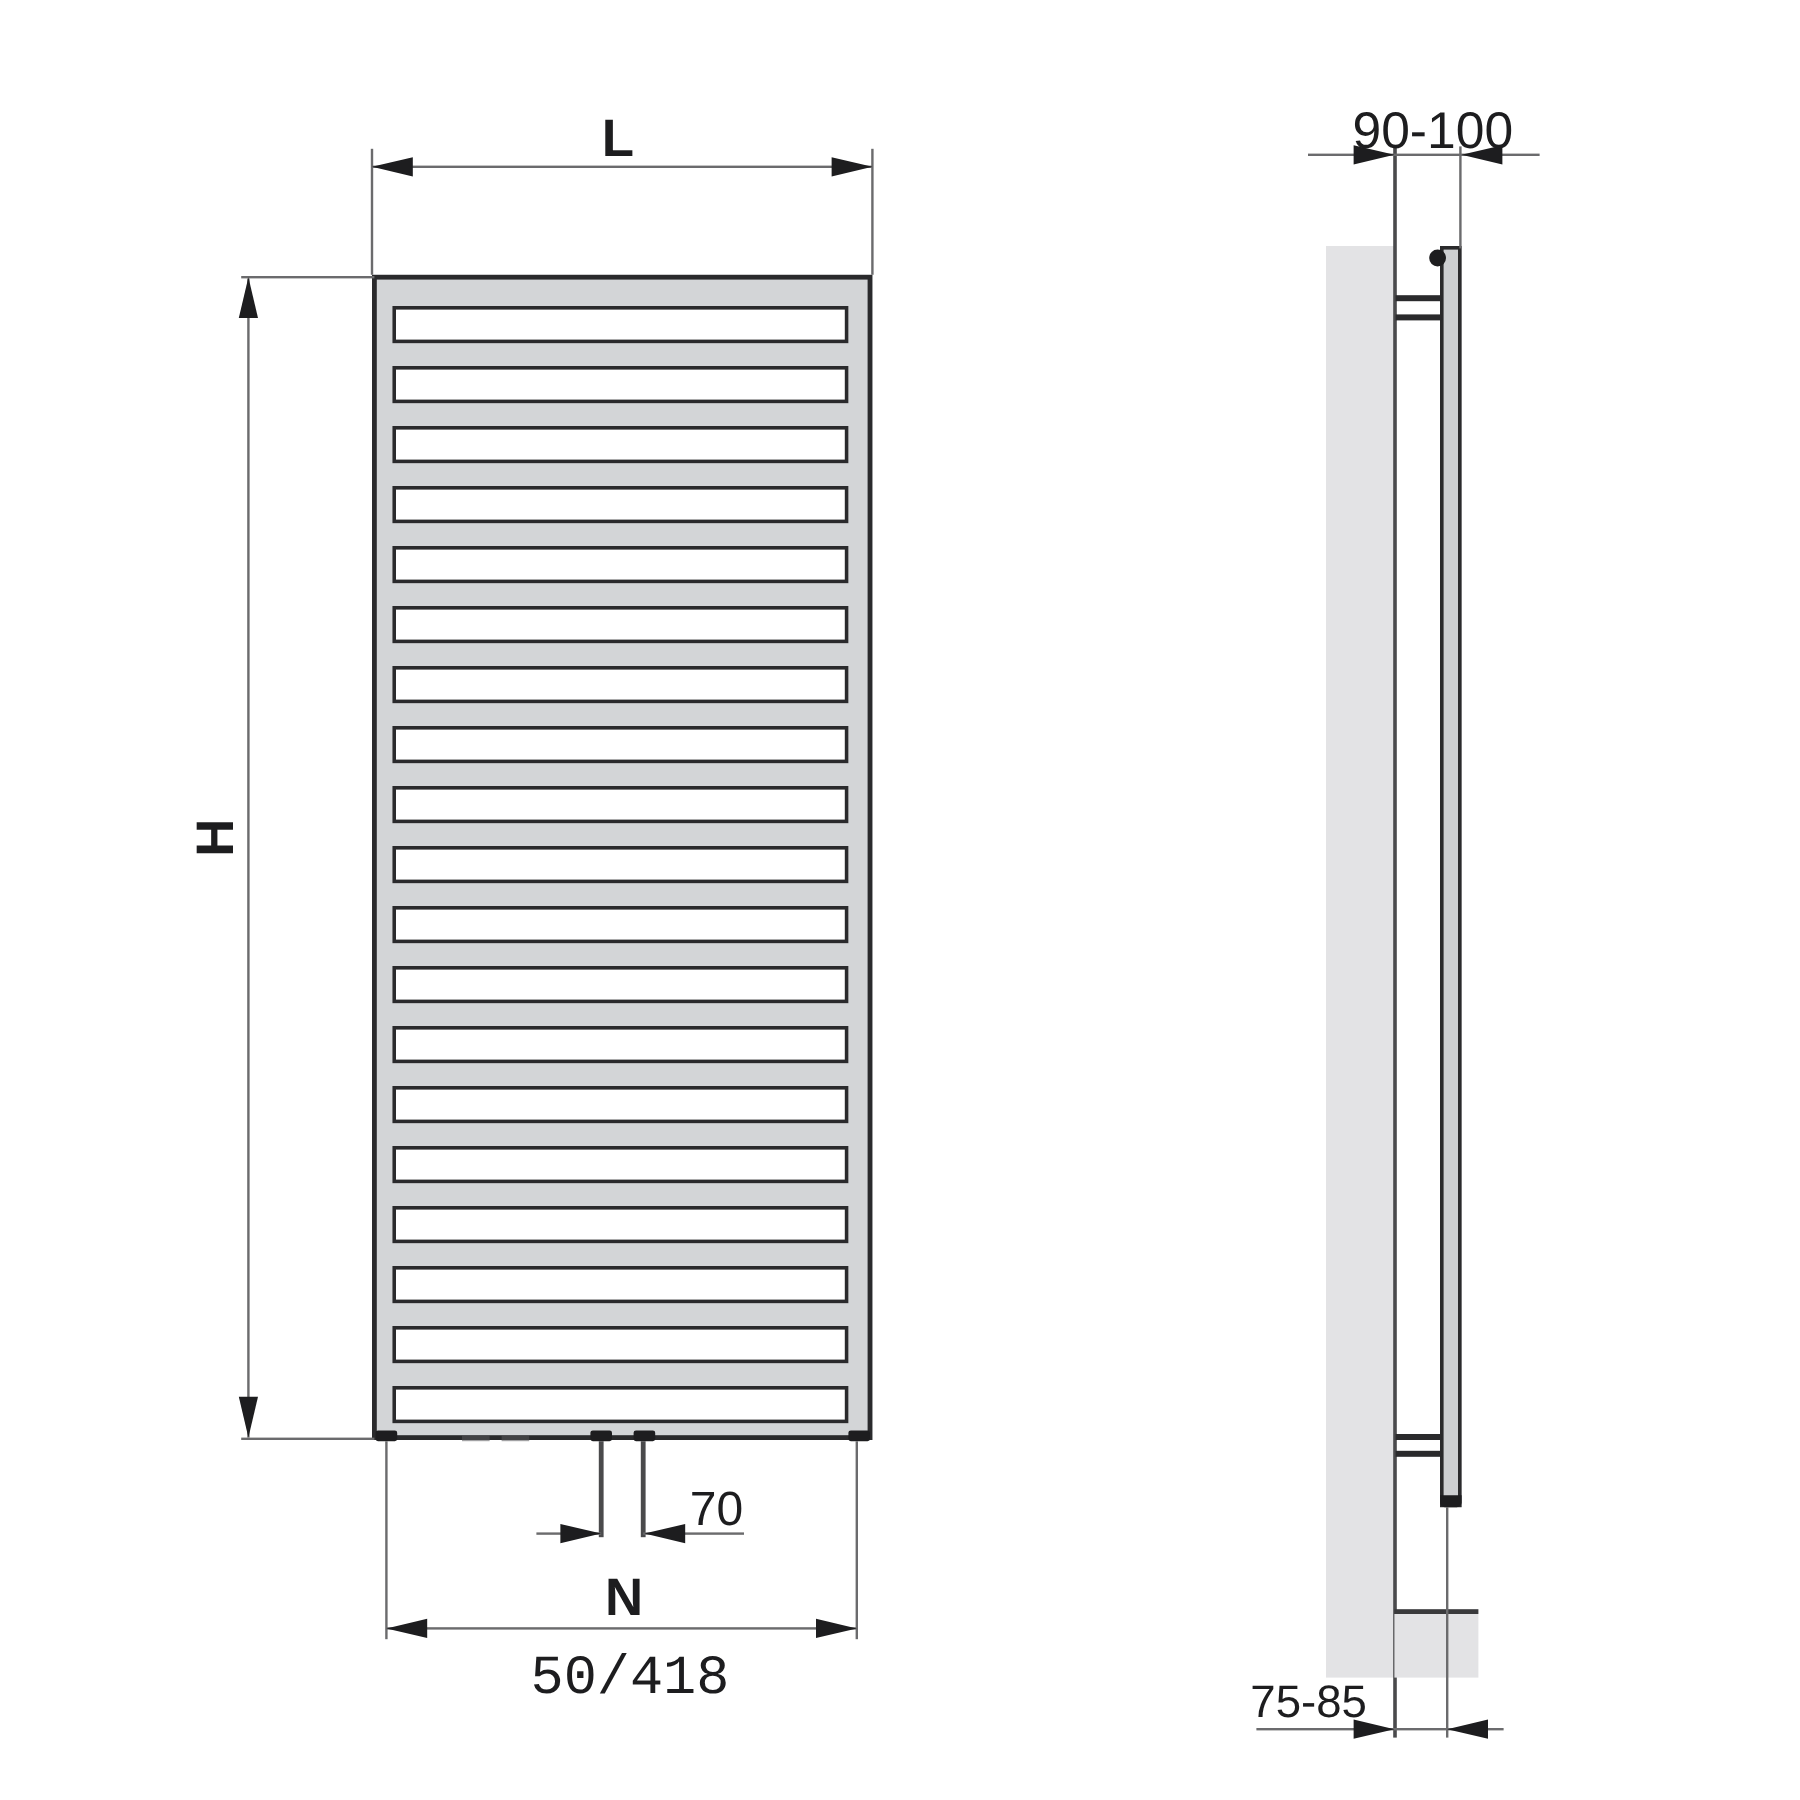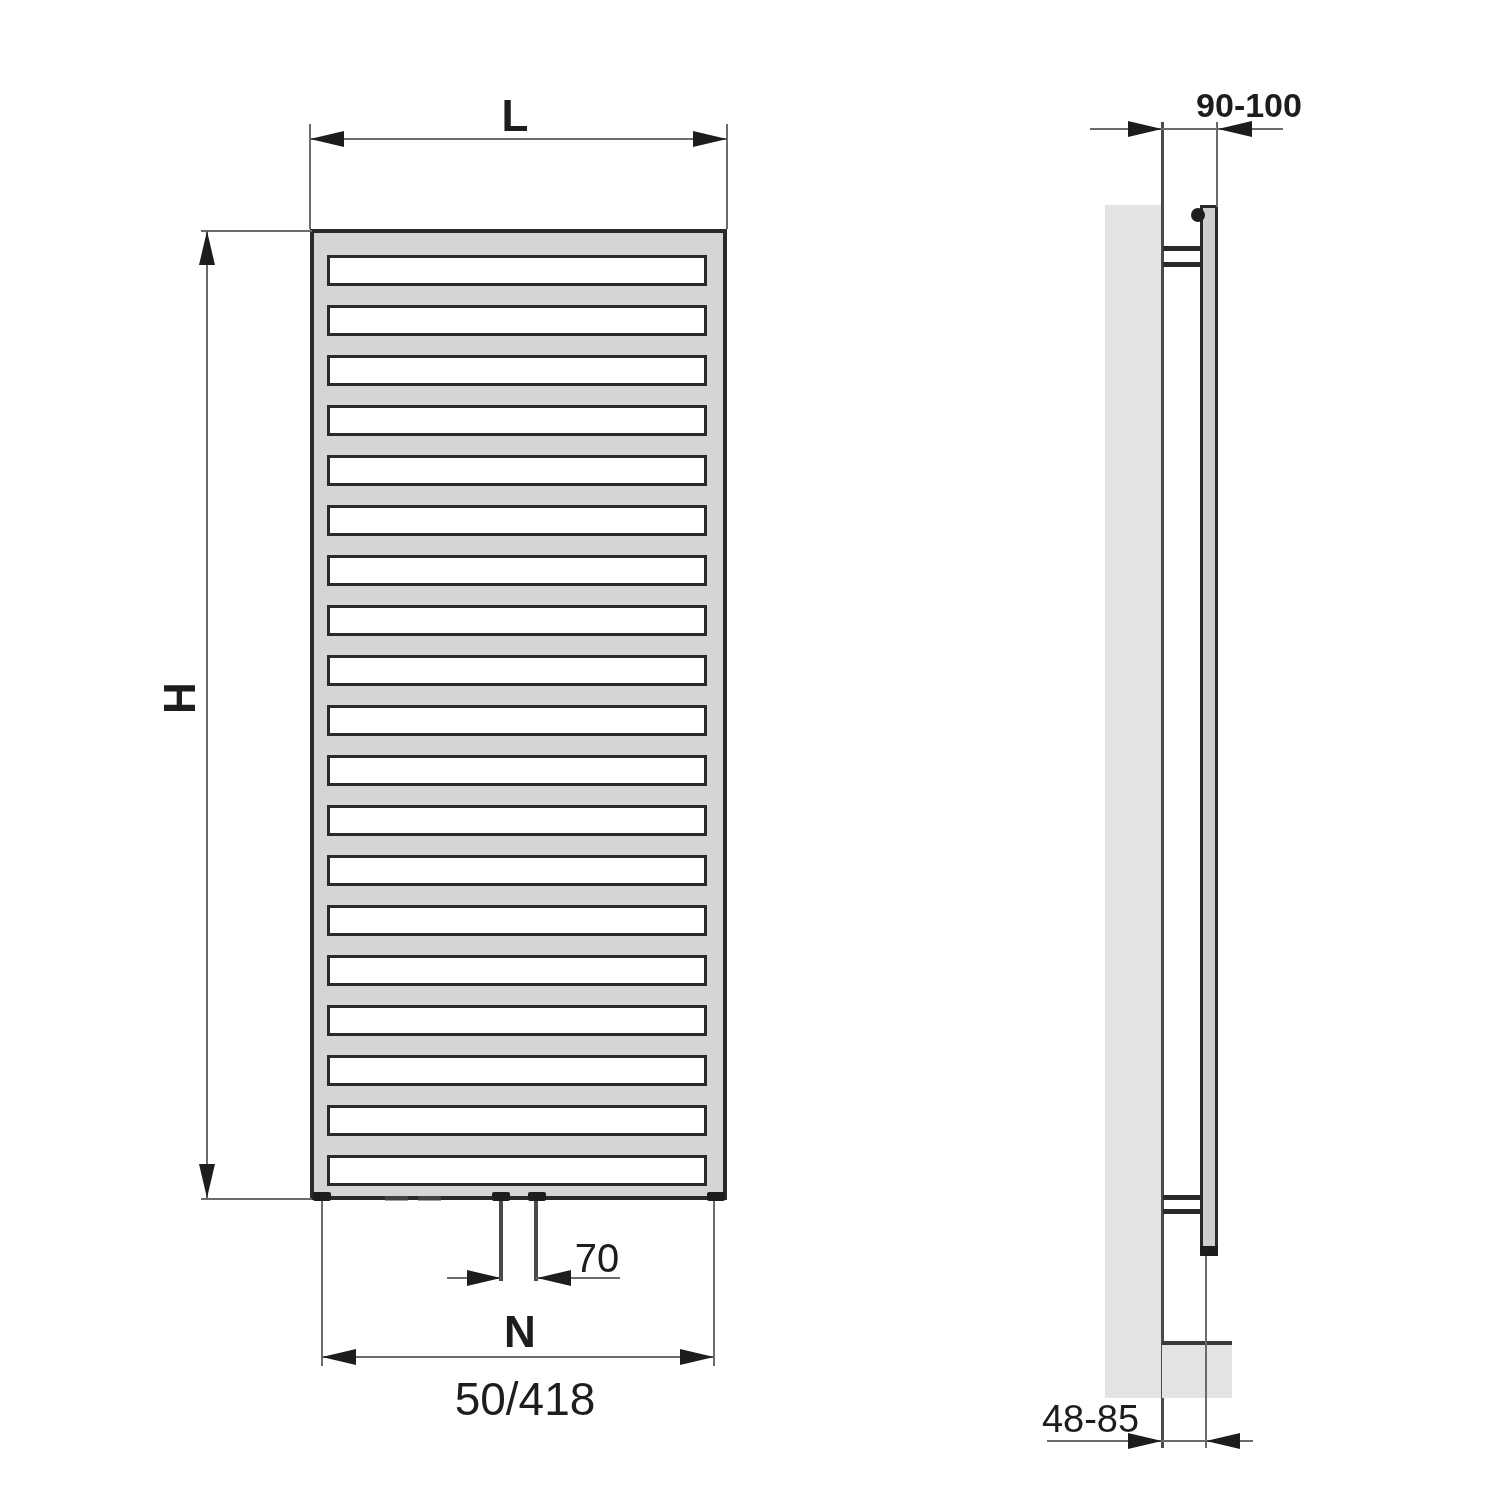--- a/index.html
+++ b/index.html
@@ -89,21 +89,21 @@
     <div class="ar r" style="left:467px;top:1270px;"></div>
     <div class="ar l" style="left:537px;top:1270px;"></div>
     <div class="lbl" style="left:562px;top:1238px;width:70px;font-size:40px;">70</div>
 
     <div class="vline" style="left:321px;top:1201px;height:165px;"></div>
     <div class="vline" style="left:713px;top:1201px;height:165px;"></div>
     <div class="hline" style="left:322px;top:1356px;width:392px;"></div>
     <div class="ar l" style="left:322px;top:1349px;"></div>
     <div class="ar r" style="left:680px;top:1349px;"></div>
     <div class="lbl" style="left:490px;top:1310px;width:60px;font-size:44px;font-weight:bold;">N</div>
-    <div class="lbl" style="left:440px;top:1376px;width:170px;font-size:46px;">50/418</div>
+    <div class="lbl" style="left:440px;top:1376px;width:170px;font-size:46px;font-family:Liberation Mono, monospace;">50/418</div>
   </div>
 
   <div class="abs" style="left:0;top:0;width:1500px;height:1500px;">
 
     <div class="abs" style="left:1105px;top:205px;width:57px;height:1193px;background:var(--wall);"></div>
 
     <div class="abs" style="left:1161px;top:122px;width:3px;height:1326px;background:#4a4a4c;"></div>
 
     <div class="abs" style="left:1162px;top:1341px;width:70px;height:4px;background:#3a3a3c;"></div>
     <div class="abs" style="left:1162px;top:1345px;width:70px;height:53px;background:var(--wall);"></div>
@@ -116,22 +116,22 @@
 
     <div class="bracket" style="left:1163px;top:246px;width:38px;"></div>
     <div class="bracket" style="left:1163px;top:262px;width:38px;"></div>
     <div class="bracket" style="left:1163px;top:1195px;width:38px;"></div>
     <div class="bracket" style="left:1163px;top:1209px;width:38px;"></div>
 
     <div class="vline" style="left:1216px;top:122px;height:85px;"></div>
     <div class="hline" style="left:1090px;top:128px;width:193px;"></div>
     <div class="ar r" style="left:1128px;top:121px;"></div>
     <div class="ar l" style="left:1218px;top:121px;"></div>
-    <div class="lbl" style="left:1174px;top:88px;width:150px;font-size:34px;font-weight:bold;">90-100</div>
+    <div class="lbl" style="left:1119px;top:88px;width:150px;font-size:43px;">90-100</div>
 
     <div class="vline" style="left:1205px;top:1256px;height:192px;"></div>
     <div class="hline" style="left:1047px;top:1440px;width:206px;"></div>
     <div class="ar r" style="left:1128px;top:1433px;"></div>
     <div class="ar l" style="left:1206px;top:1433px;"></div>
-    <div class="lbl" style="left:1028px;top:1400px;width:125px;font-size:38px;">48-85</div>
+    <div class="lbl" style="left:1028px;top:1400px;width:125px;font-size:38px;">75-85</div>
   </div>
 
 </div>
 
 </body></html>

